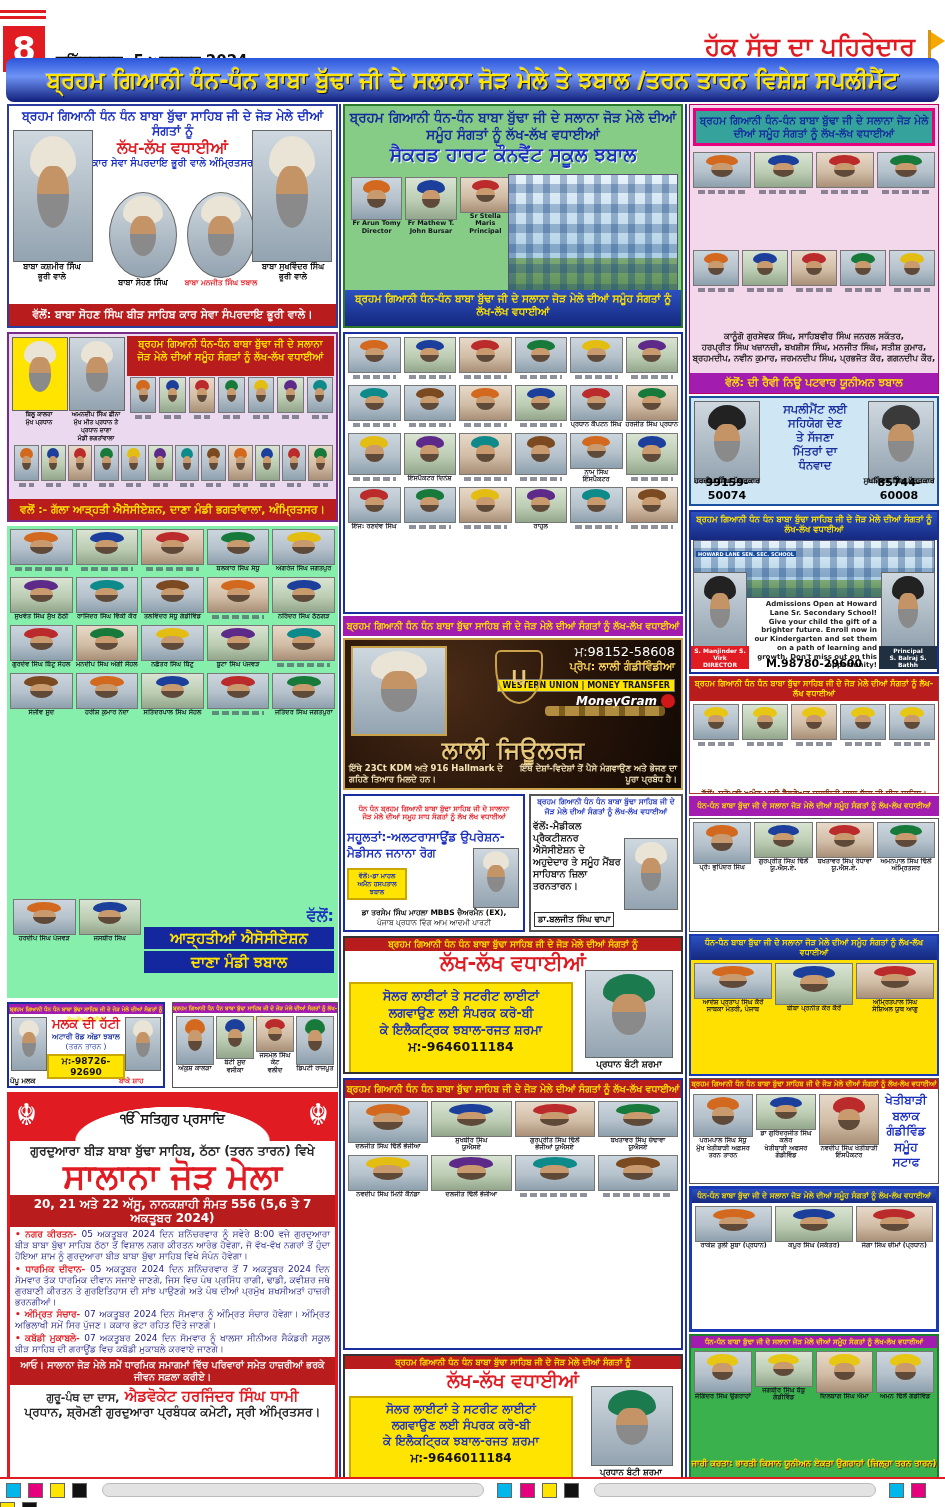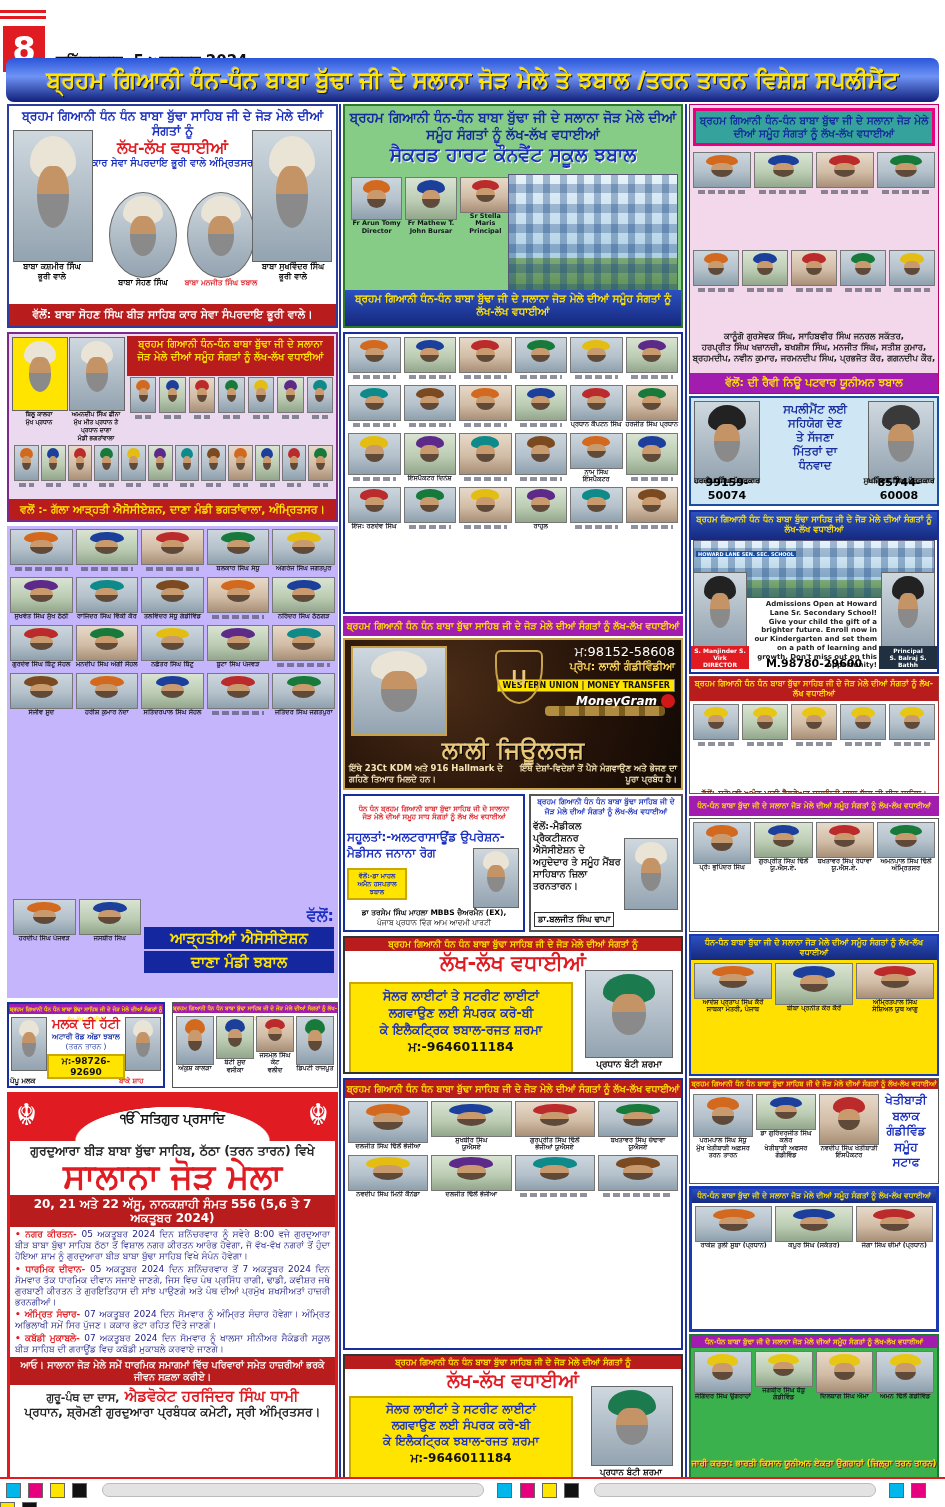--- a/index.html
+++ b/index.html
@@ -99,20 +99,27 @@
 <div id="page">
 
   <div class="pgnum">8</div>
   <div class="pgstripe" style="top:10px;width:46px;"></div>
   <div class="pgstripe" style="top:16px;width:46px;"></div>
   <div class="dateline">ਸ਼ਨਿੱਚਰਵਾਰ, 5 ਅਕਤੂਬਰ 2024</div>
   <div class="rule" style="left:52px;top:78px;width:650px;"></div>
   <div class="rule" style="left:52px;top:84px;width:650px;"></div>
   <div class="rule" style="left:760px;top:78px;width:179px;"></div>
   <div class="rule" style="left:760px;top:84px;width:179px;"></div>
+  <div class="masthead">
+    <span>ਹੱਕ ਸੱਚ ਦਾ ਪਹਿਰੇਦਾਰ</span>
+    <span class="flag">
+        <span class="pole"></span>
+        <span class="tri"></span>
+      </span>
+  </div>
   <div class="banner">ਬ੍ਰਹਮ ਗਿਆਨੀ ਧੰਨ-ਧੰਨ ਬਾਬਾ ਬੁੱਢਾ ਜੀ ਦੇ ਸਲਾਨਾ ਜੋੜ ਮੇਲੇ ਤੇ ਝਬਾਲ /ਤਰਨ ਤਾਰਨ ਵਿਸ਼ੇਸ਼ ਸਪਲੀਮੈਂਟ</div>
 
   <div class="vsep" style="left:339px;"></div>
   <div class="vsep" style="left:685px;"></div>
 
   <div class="blk" style="left:7px;top:104px;width:331px;height:224px;border:2px solid #2b3d9e;">
     <div style="font-size:12.5px;font-weight:bold;color:#1a2fbf;text-align:center;line-height:1.2;padding:2px 2px 0;">ਬ੍ਰਹਮ ਗਿਆਨੀ ਧੰਨ ਧੰਨ ਬਾਬਾ ਬੁੱਢਾ ਸਾਹਿਬ ਜੀ ਦੇ ਜੋੜ ਮੇਲੇ ਦੀਆਂ ਸੰਗਤਾਂ ਨੂੰ</div>
     <div style="font-size:16px;font-weight:bold;color:#e01b22;text-align:center;">ਲੱਖ-ਲੱਖ ਵਧਾਈਆਂ</div>
     <div style="font-size:10px;font-weight:bold;color:#1a2fbf;text-align:center;">ਕਾਰ ਸੇਵਾ ਸੰਪਰਦਾਇ ਭੂਰੀ ਵਾਲੇ ਅੰਮ੍ਰਿਤਸਰ</div>
     <div style="position:absolute;left:4px;top:24px;width:78px;height:130px;" class="bigph"></div>
@@ -213,21 +220,21 @@
           <div class="pcap"></div>
         </div>
         <div class="pcard">
           <div class="ph"></div>
           <div class="pcap"></div>
         </div>
       </div>
     <div class="hdr-red" style="position:absolute;left:0;right:0;bottom:0;height:21px;font-size:11px;line-height:21px;">ਵਲੋਂ :- ਗੱਲਾ ਆੜ੍ਹਤੀ ਐਸੋਸੀਏਸ਼ਨ, ਦਾਣਾ ਮੰਡੀ ਭਗਤਾਂਵਾਲਾ, ਅੰਮ੍ਰਿਤਸਰ।</div>
   </div>
 
-  <div class="blk" style="left:7px;top:526px;width:331px;height:472px;background:#c4b5fd;">
+  <div class="blk" style="left:7px;top:526px;width:331px;height:472px;background:#86efac;">
     <div class="pgrid" style="grid-template-columns:repeat(5,1fr);height:370px;">
         <div class="pcard">
           <div class="ph"></div>
           <div class="pcap"></div>
         </div>
         <div class="pcard">
           <div class="ph"></div>
           <div class="pcap"></div>
         </div>
         <div class="pcard">

